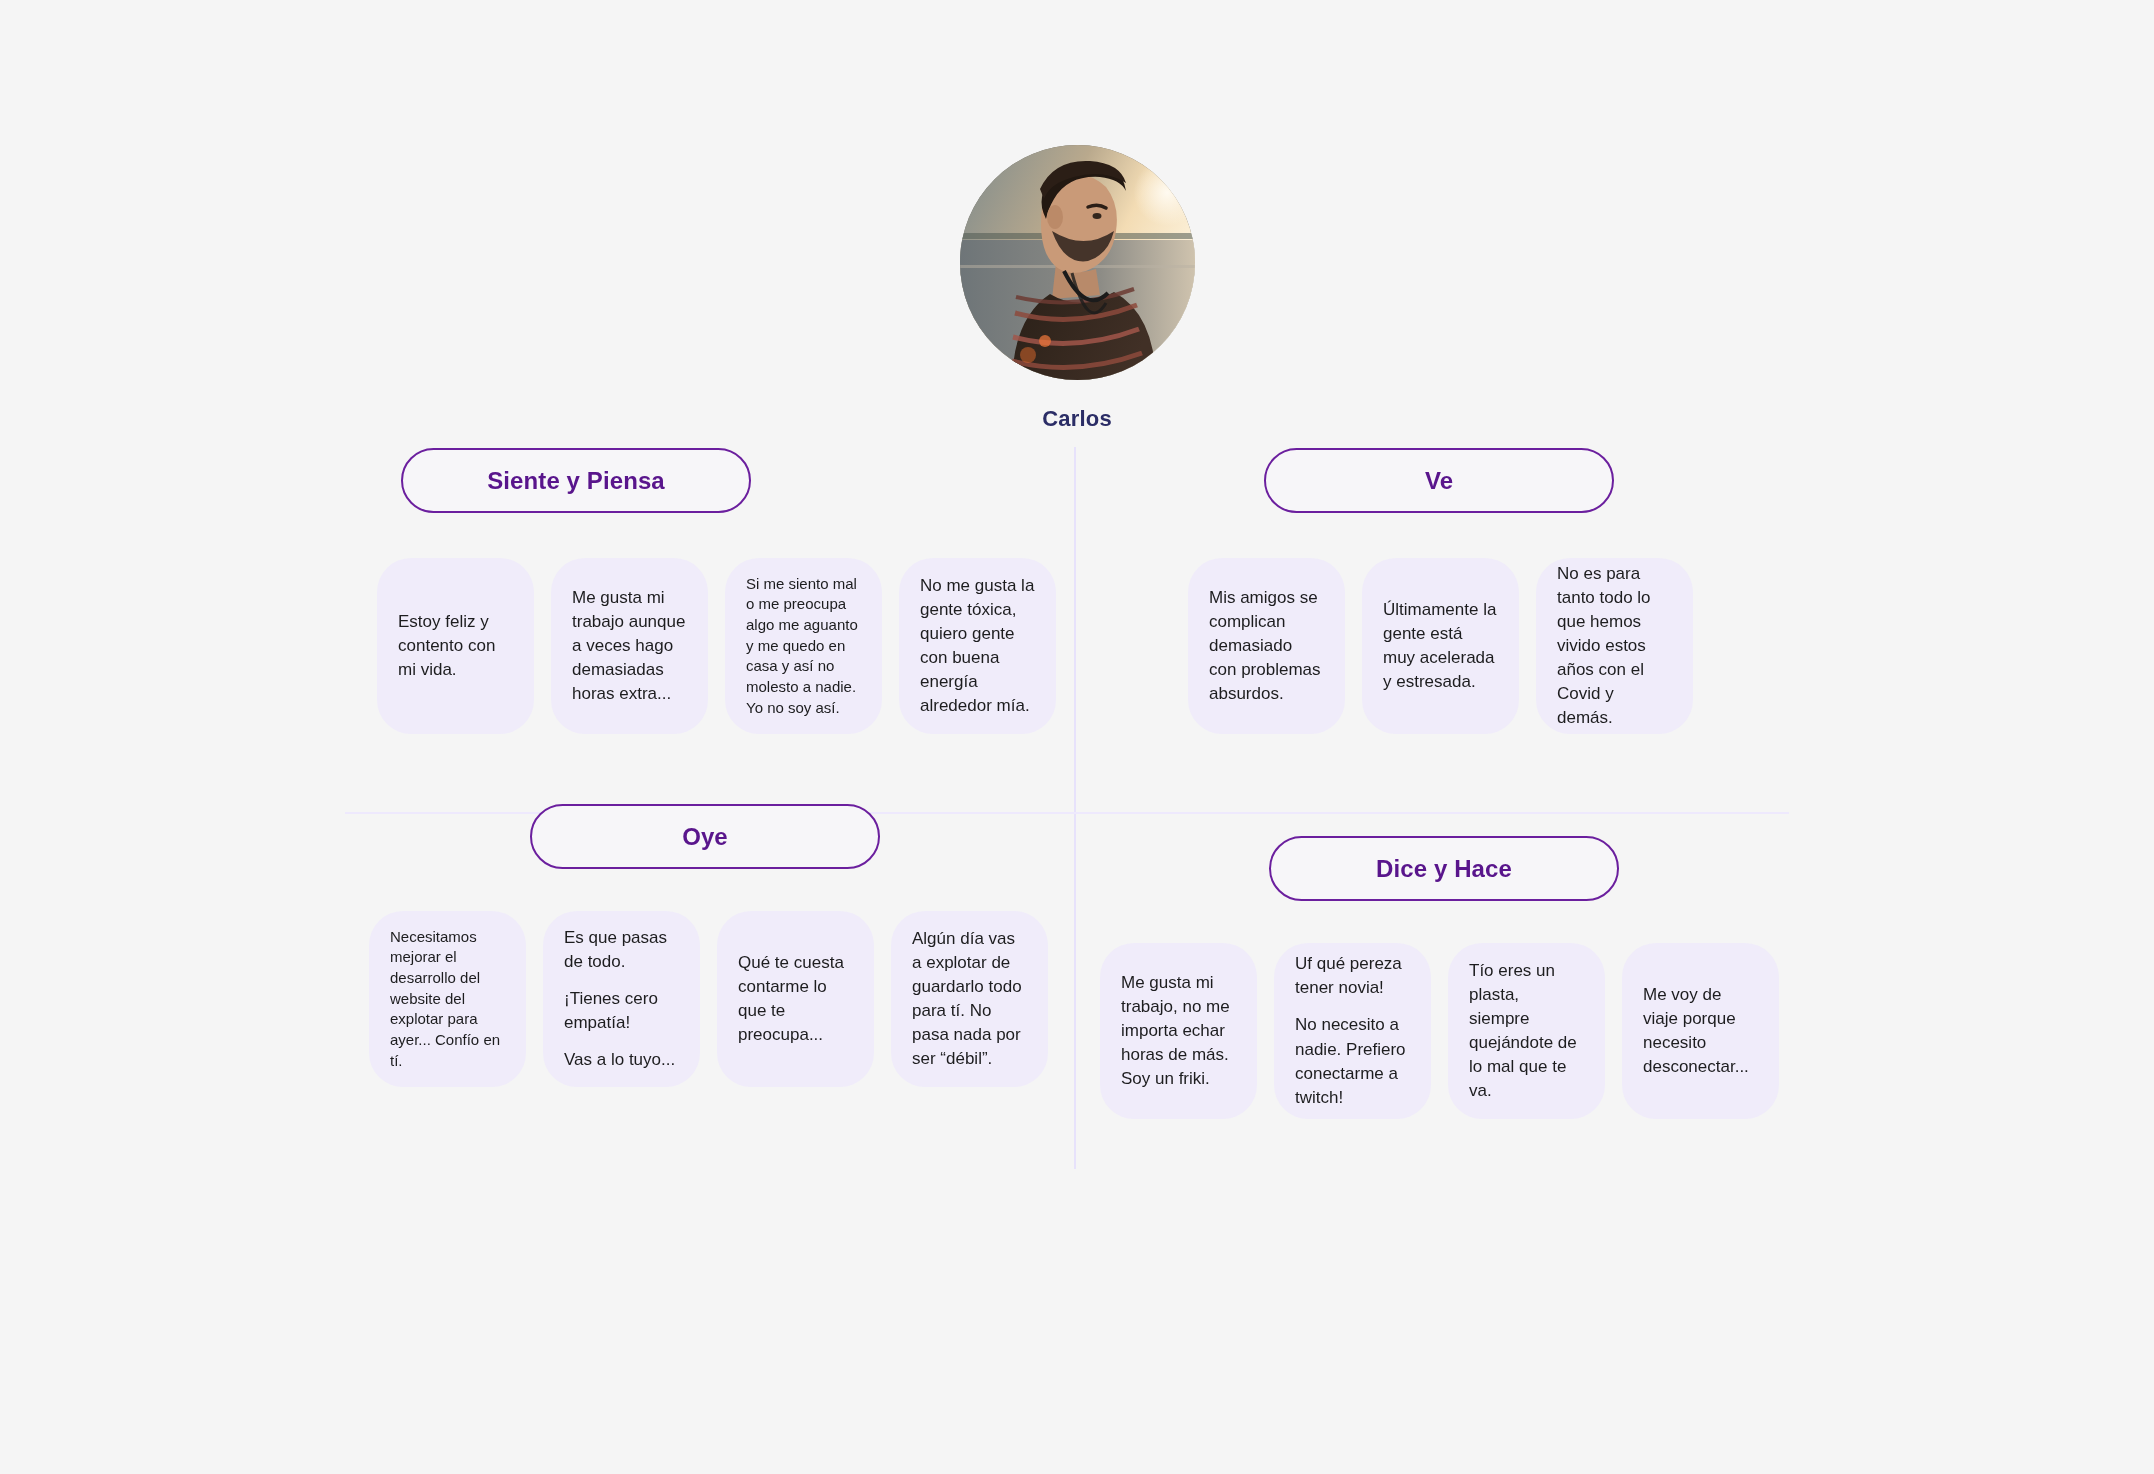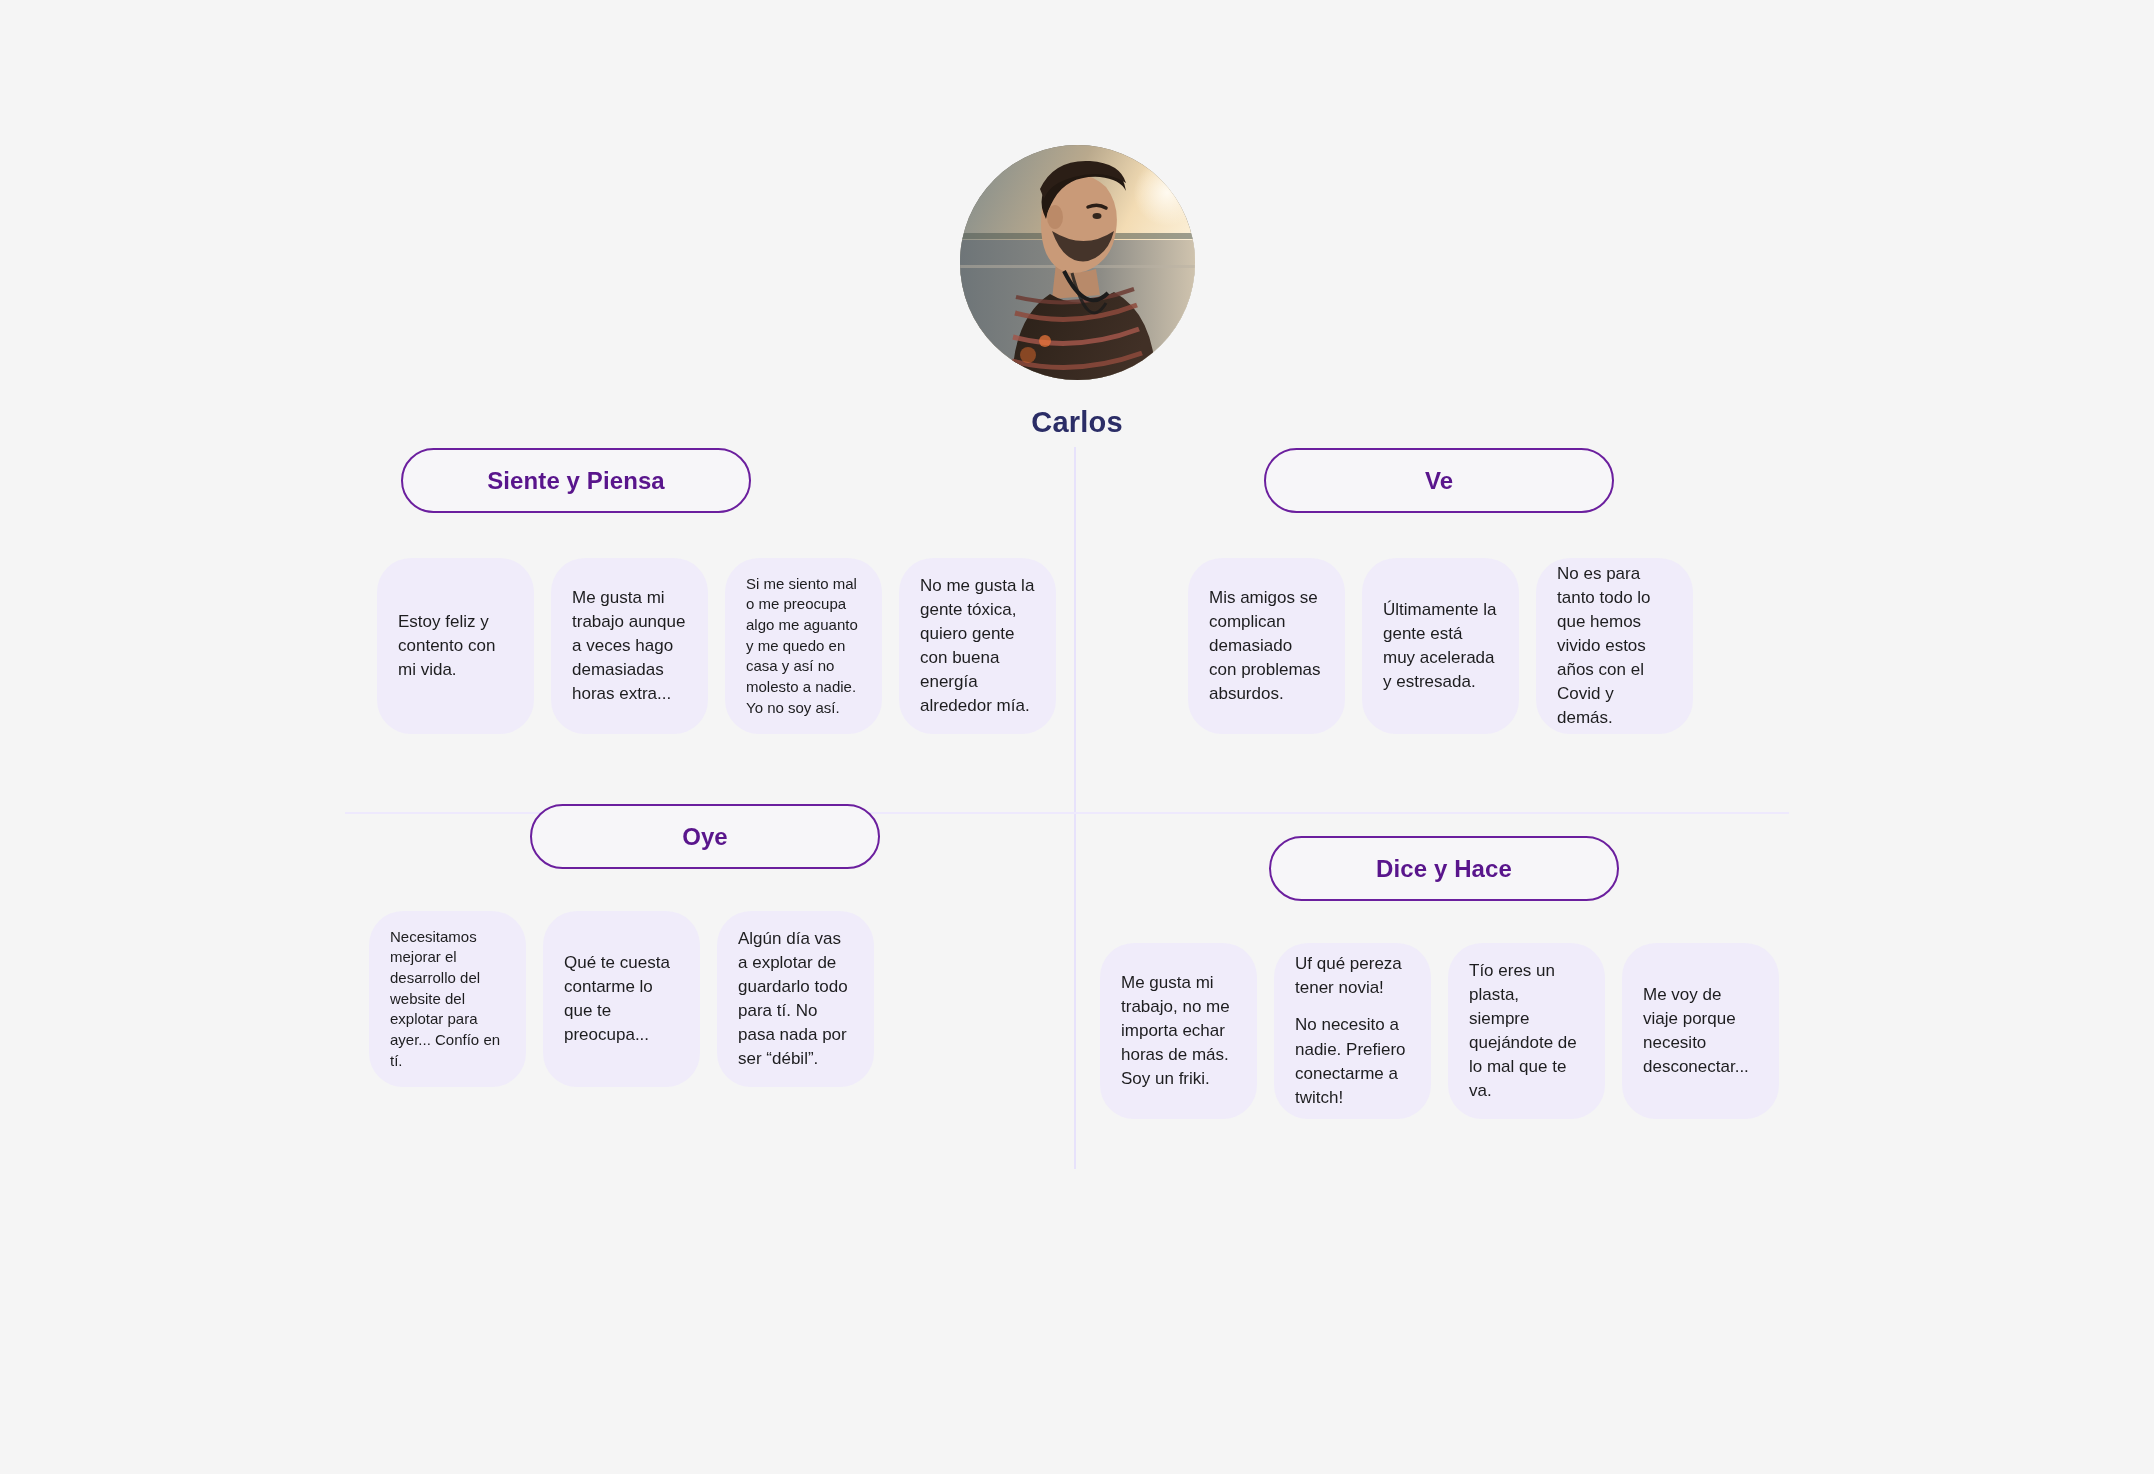--- a/index.html
+++ b/index.html
@@ -35,21 +35,21 @@
     margin: 0 auto;
     overflow: hidden;
     position: relative;
     background: #6d6a63;
   }
 
   .avatar svg { display: block; width: 100%; height: 100%; }
 
   .persona-name {
     margin-top: 26px;
-    font-size: 29px;
+    font-size: 22px;
     font-weight: bold;
     color: #2b2d66;
     letter-spacing: 0.2px;
   }
 
   
   .divider-v {
     position: absolute;
     left: 1074px;
     top: 447px;
@@ -228,20 +228,25 @@
     </div>
   </div>
 
   <div class="quadrant" id="q-oye">
     <div class="pill">Oye</div>
     <div class="cards">
       <div class="card small">
         <p>Necesitamos mejorar el desarrollo del website del explotar para ayer... Confío en tí.</p>
       </div>
       <div class="card">
+        <p>Es que pasas de todo.</p>
+        <p>¡Tienes cero empatía!</p>
+        <p>Vas a lo tuyo...</p>
+      </div>
+      <div class="card">
         <p>Qué te cuesta contarme lo que te preocupa...</p>
       </div>
       <div class="card">
         <p>Algún día vas a explotar de guardarlo todo para tí. No pasa nada por ser “débil”.</p>
       </div>
     </div>
   </div>
 
   <div class="quadrant" id="q-dice">
     <div class="pill">Dice y Hace</div>

